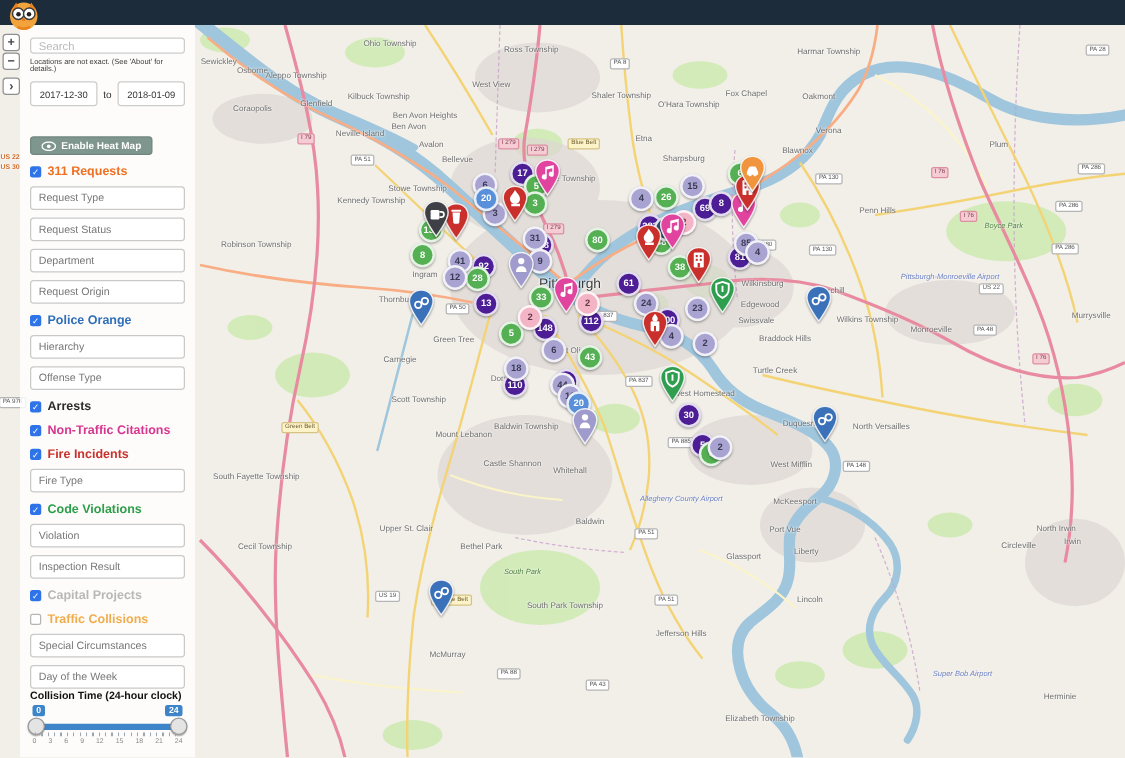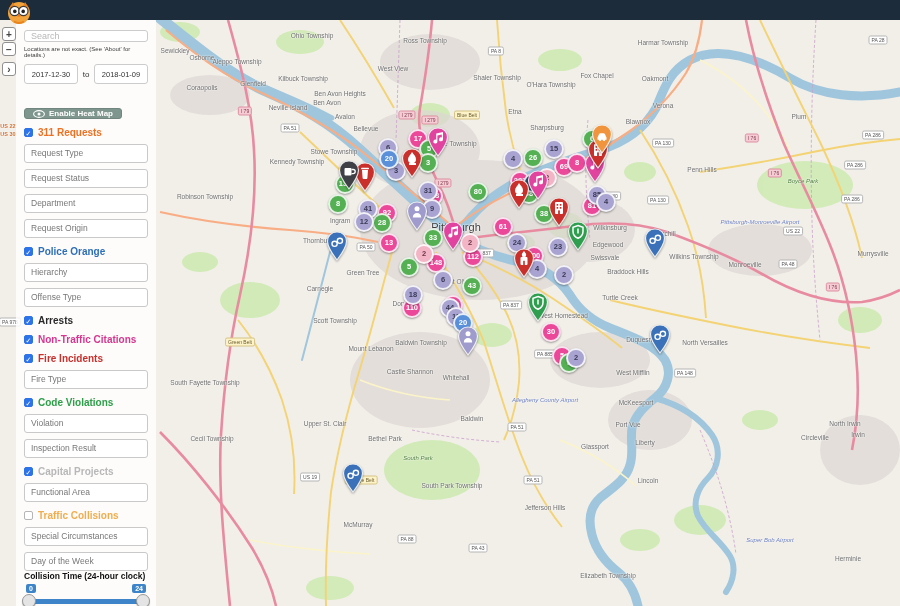--- a/index.html
+++ b/index.html
@@ -21,21 +21,21 @@
   .lb.air{font-style:italic;color:#6b7fc0;font-size:6px;}
   .lb.hwy{color:#d07030;font-weight:bold;font-size:5.5px;}
   .sh{position:absolute;transform:translate(-50%,-50%);font-size:5px;padding:1px 2px;border-radius:2px;
       white-space:nowrap;pointer-events:none;line-height:1;}
   .sh.int{background:#f6ccd4;border:1px solid #dd8fa2;color:#7c3a4c;}
   .sh.st{background:#fff;border:1px solid #b5b5b5;color:#555;}
   .sh.belt{background:#fdf3c9;border:1px solid #d6c384;color:#6b5d2e;}
   .cluster{position:absolute;width:20px;height:20px;border-radius:50%;border:2px solid rgba(255,255,255,.85);
       box-sizing:border-box;text-align:center;line-height:16px;font-size:7.5px;font-weight:bold;
       box-shadow:0 1px 2px rgba(0,0,0,.35);cursor:pointer;}
-  .c-orange{background:#ec4899;color:#fff;}
+  .c-orange{background:#4c1d95;color:#fff;}
   .c-green{background:#55b054;color:#fff;}
   .c-purple{background:#a8a3d1;color:#3a3a55;}
   .c-blue{background:#5a90d9;color:#fff;}
   .c-pink{background:#f3b5c6;color:#6b3648;}
   .c-navy{background:#2e4a6b;color:#fff;}
   .pin{position:absolute;width:22px;height:30px;cursor:pointer;filter:drop-shadow(0 1px 1px rgba(0,0,0,.4));}
   
   .zctl{position:absolute;left:2px;width:14px;height:14px;background:#fff;border:1px solid #8f8f8f;
       border-radius:3px;z-index:800;text-align:center;line-height:13px;font-size:10px;font-weight:bold;
       color:#444;cursor:pointer;box-sizing:border-box;}
@@ -566,21 +566,20 @@
       <div class="cbrow">
         <span class="cb on">✓</span>
         <span class="cblabel" style="color: rgb(46, 158, 73);">Code Violations</span>
       </div>
       <div class="sel">Violation</div>
       <div class="sel">Inspection Result</div>
       <div class="cbrow">
         <span class="cb on">✓</span>
         <span class="cblabel" style="color: rgb(184, 184, 184);">Capital Projects</span>
       </div>
-      <div class="sel">Functional Area</div>
       <div class="cbrow">
         <span class="cb off"></span>
         <span class="cblabel" style="color: rgb(240, 173, 78);">Traffic Collisions</span>
       </div>
       <div class="sel">Special Circumstances</div>
       <div class="sel">Day of the Week</div>
     </div>
   <div id="sliderblock">
     <div id="slidertitle">Collision Time (24-hour clock)</div>
     <div id="rangewrap">

